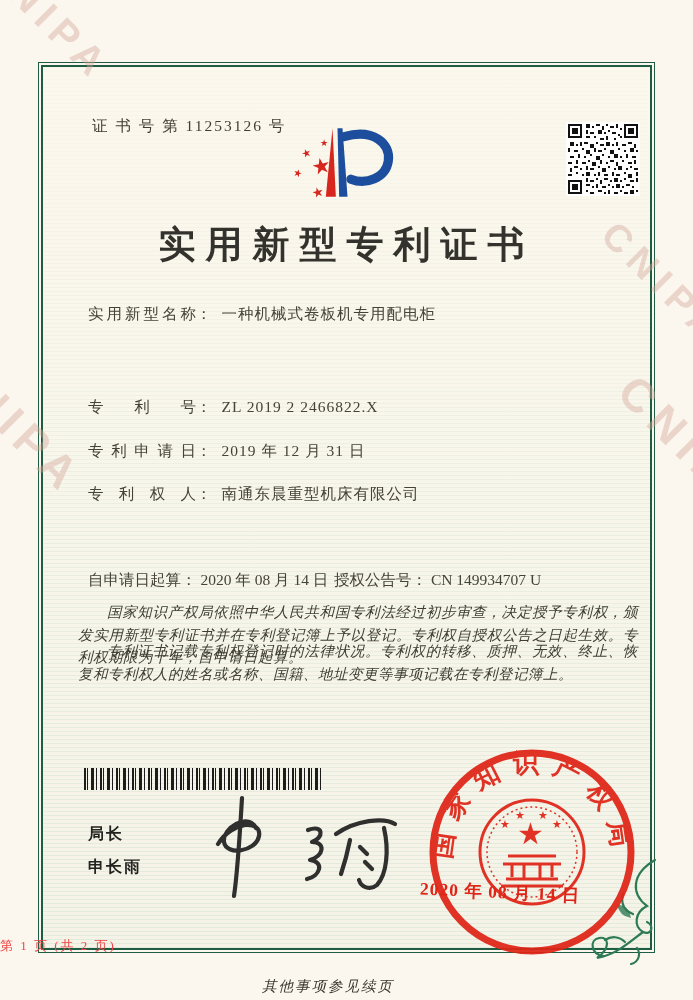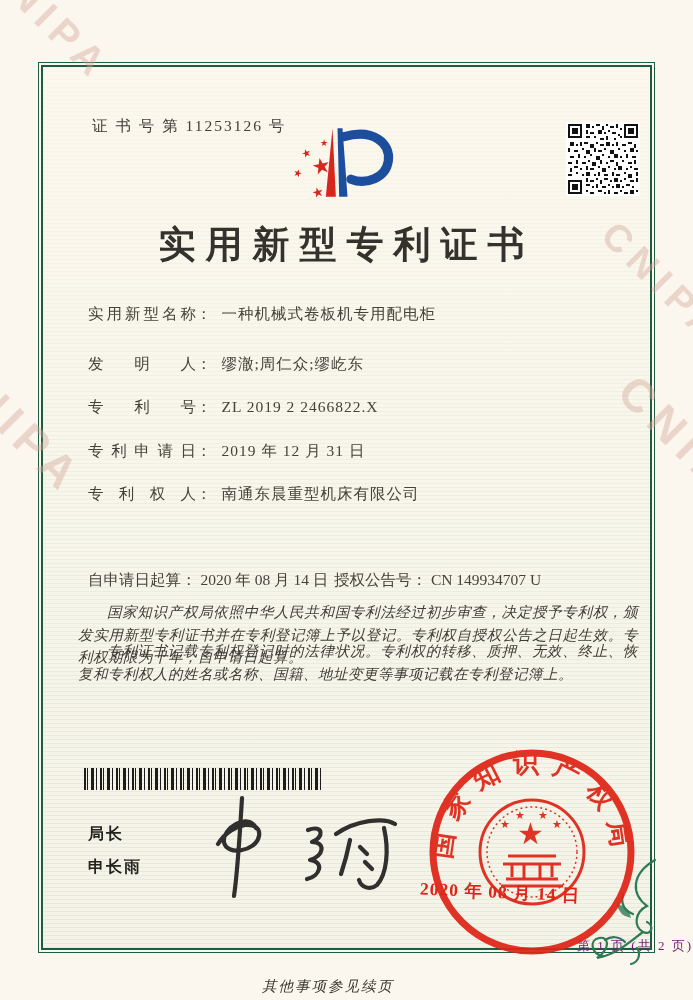--- a/index.html
+++ b/index.html
@@ -93,22 +93,22 @@
   .seal-date {
     position:absolute; left:420px; top:864px; width:160px; z-index:6;
     text-align:center; color:#df2517; font-weight:bold;
     font-size:17.5px; letter-spacing:1px; transform:rotate(2.5deg);
     white-space:nowrap;
   }
 
   .ornament { position:absolute; left:585px; top:842px; z-index:3; }
 
   .page-indicator {
-    position:absolute; left:0; top:921px; width:693px; text-align:right;
-    font-size:13px; letter-spacing:2px; color:#701a75;
+    position:absolute; left:0; top:921px; width:693px; text-align:left;
+    font-size:13px; letter-spacing:2px; color:#ef4444;
   }
   .footer-note {
     position:absolute; left:0; top:961px; width:656px; text-align:center;
     font-size:14.5px; font-style:italic; color:#3a382f; letter-spacing:2px; z-index:4;
   }
 </style>
 </head>
 <body>
 
 <div class="page">
@@ -166,23 +166,20 @@
                    M10 34h1v1h-1z M12 35h2v1h-2z M16 34h2v1h-2z M19 35h1v1h-1z M21 34h1v2h-1z M24 35h2v1h-2z M27 34h1v1h-1z M29 35h2v1h-2z M32 34h2v2h-2z M35 34h1v1h-1z"></path>
         </g>
       </svg>
     </div>
 
     <div class="title">实用新型专利证书</div>
 
     <div class="field-row" style="top:288px">
       <span class="flabel">实用新型名称</span><span class="fcolon">：</span><span class="fvalue">一种机械式卷板机专用配电柜</span>
     </div>
-    <div class="field-row" style="top:338px">
-      <span class="flabel">发明人</span><span class="fcolon">：</span><span class="fvalue">缪澈;周仁众;缪屹东</span>
-    </div>
     <div class="field-row" style="top:381px">
       <span class="flabel">专利号</span><span class="fcolon">：</span><span class="fvalue">ZL 2019 2 2466822.X</span>
     </div>
     <div class="field-row" style="top:425px">
       <span class="flabel">专利申请日</span><span class="fcolon">：</span><span class="fvalue">2019 年 12 月 31 日</span>
     </div>
     <div class="field-row" style="top:468px">
       <span class="flabel">专利权人</span><span class="fcolon">：</span><span class="fvalue">南通东晨重型机床有限公司</span>
     </div>
 

